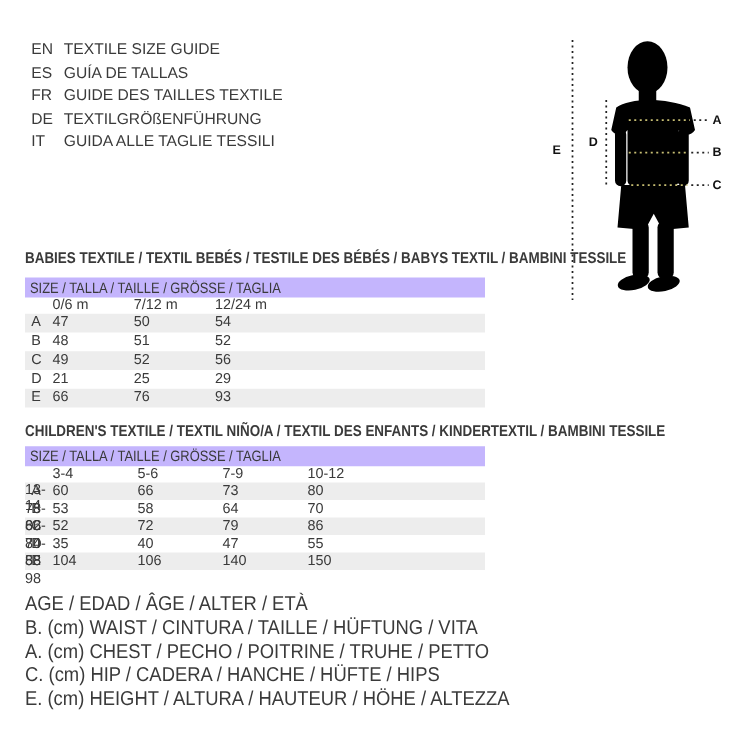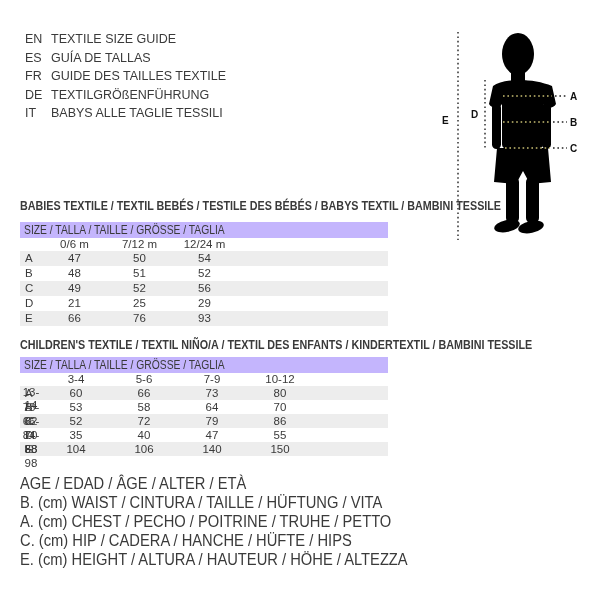--- a/index.html
+++ b/index.html
@@ -35,21 +35,21 @@
   .babies-table   { top:222px; }
   .children-table { top:357px; }
   .tbar { height:16px; line-height:16px; background:#c4b5fd; padding-left:4px; font-size:12px; }
   .b-grid { display:grid; grid-template-columns:22px 65px 65px 65px; }
   .c-grid { display:grid; grid-template-columns:22px 68px 68px 68px 68px; }
   .thead-row { height:13px; line-height:13px; font-size:11.5px; }
   .trow { height:15px; line-height:15px; font-size:11.5px; }
   .children-table .trow { height:14px; line-height:14px; }
   .odd { background:#ededed; }
   .rlab { padding-left:5px; text-align:left; }
-  .cc { text-align:center; }
+  .cc { text-align:left; }
 
   
   .legend { position:absolute; left:20px; top:474px; }
   .legend-line { height:19px; line-height:19px; font-size:16px; white-space:nowrap; }
 </style>
 </head>
 <body>
 
 <div class="page">
 
@@ -60,21 +60,21 @@
     <div class="lang-row">
       <span class="lang-code">ES</span><span>GUÍA DE TALLAS</span>
     </div>
     <div class="lang-row">
       <span class="lang-code">FR</span><span>GUIDE DES TAILLES TEXTILE</span>
     </div>
     <div class="lang-row">
       <span class="lang-code">DE</span><span>TEXTILGRÖßENFÜHRUNG</span>
     </div>
     <div class="lang-row">
-      <span class="lang-code">IT</span><span>BABYS ALLE TAGLIE TESSILI</span>
+      <span class="lang-code">IT</span><span>GUIDA ALLE TAGLIE TESSILI</span>
     </div>
   </div>
 
   <div class="figure">
     <svg width="170" height="215" viewBox="0 0 170 215">
 
       <line x1="28" y1="7" x2="28" y2="215" stroke="#222" stroke-width="1.4" stroke-dasharray="1.6 2.8"></line>
 
       <line x1="55" y1="55" x2="55" y2="123" stroke="#222" stroke-width="1.4" stroke-dasharray="1.6 2.8"></line>
 

